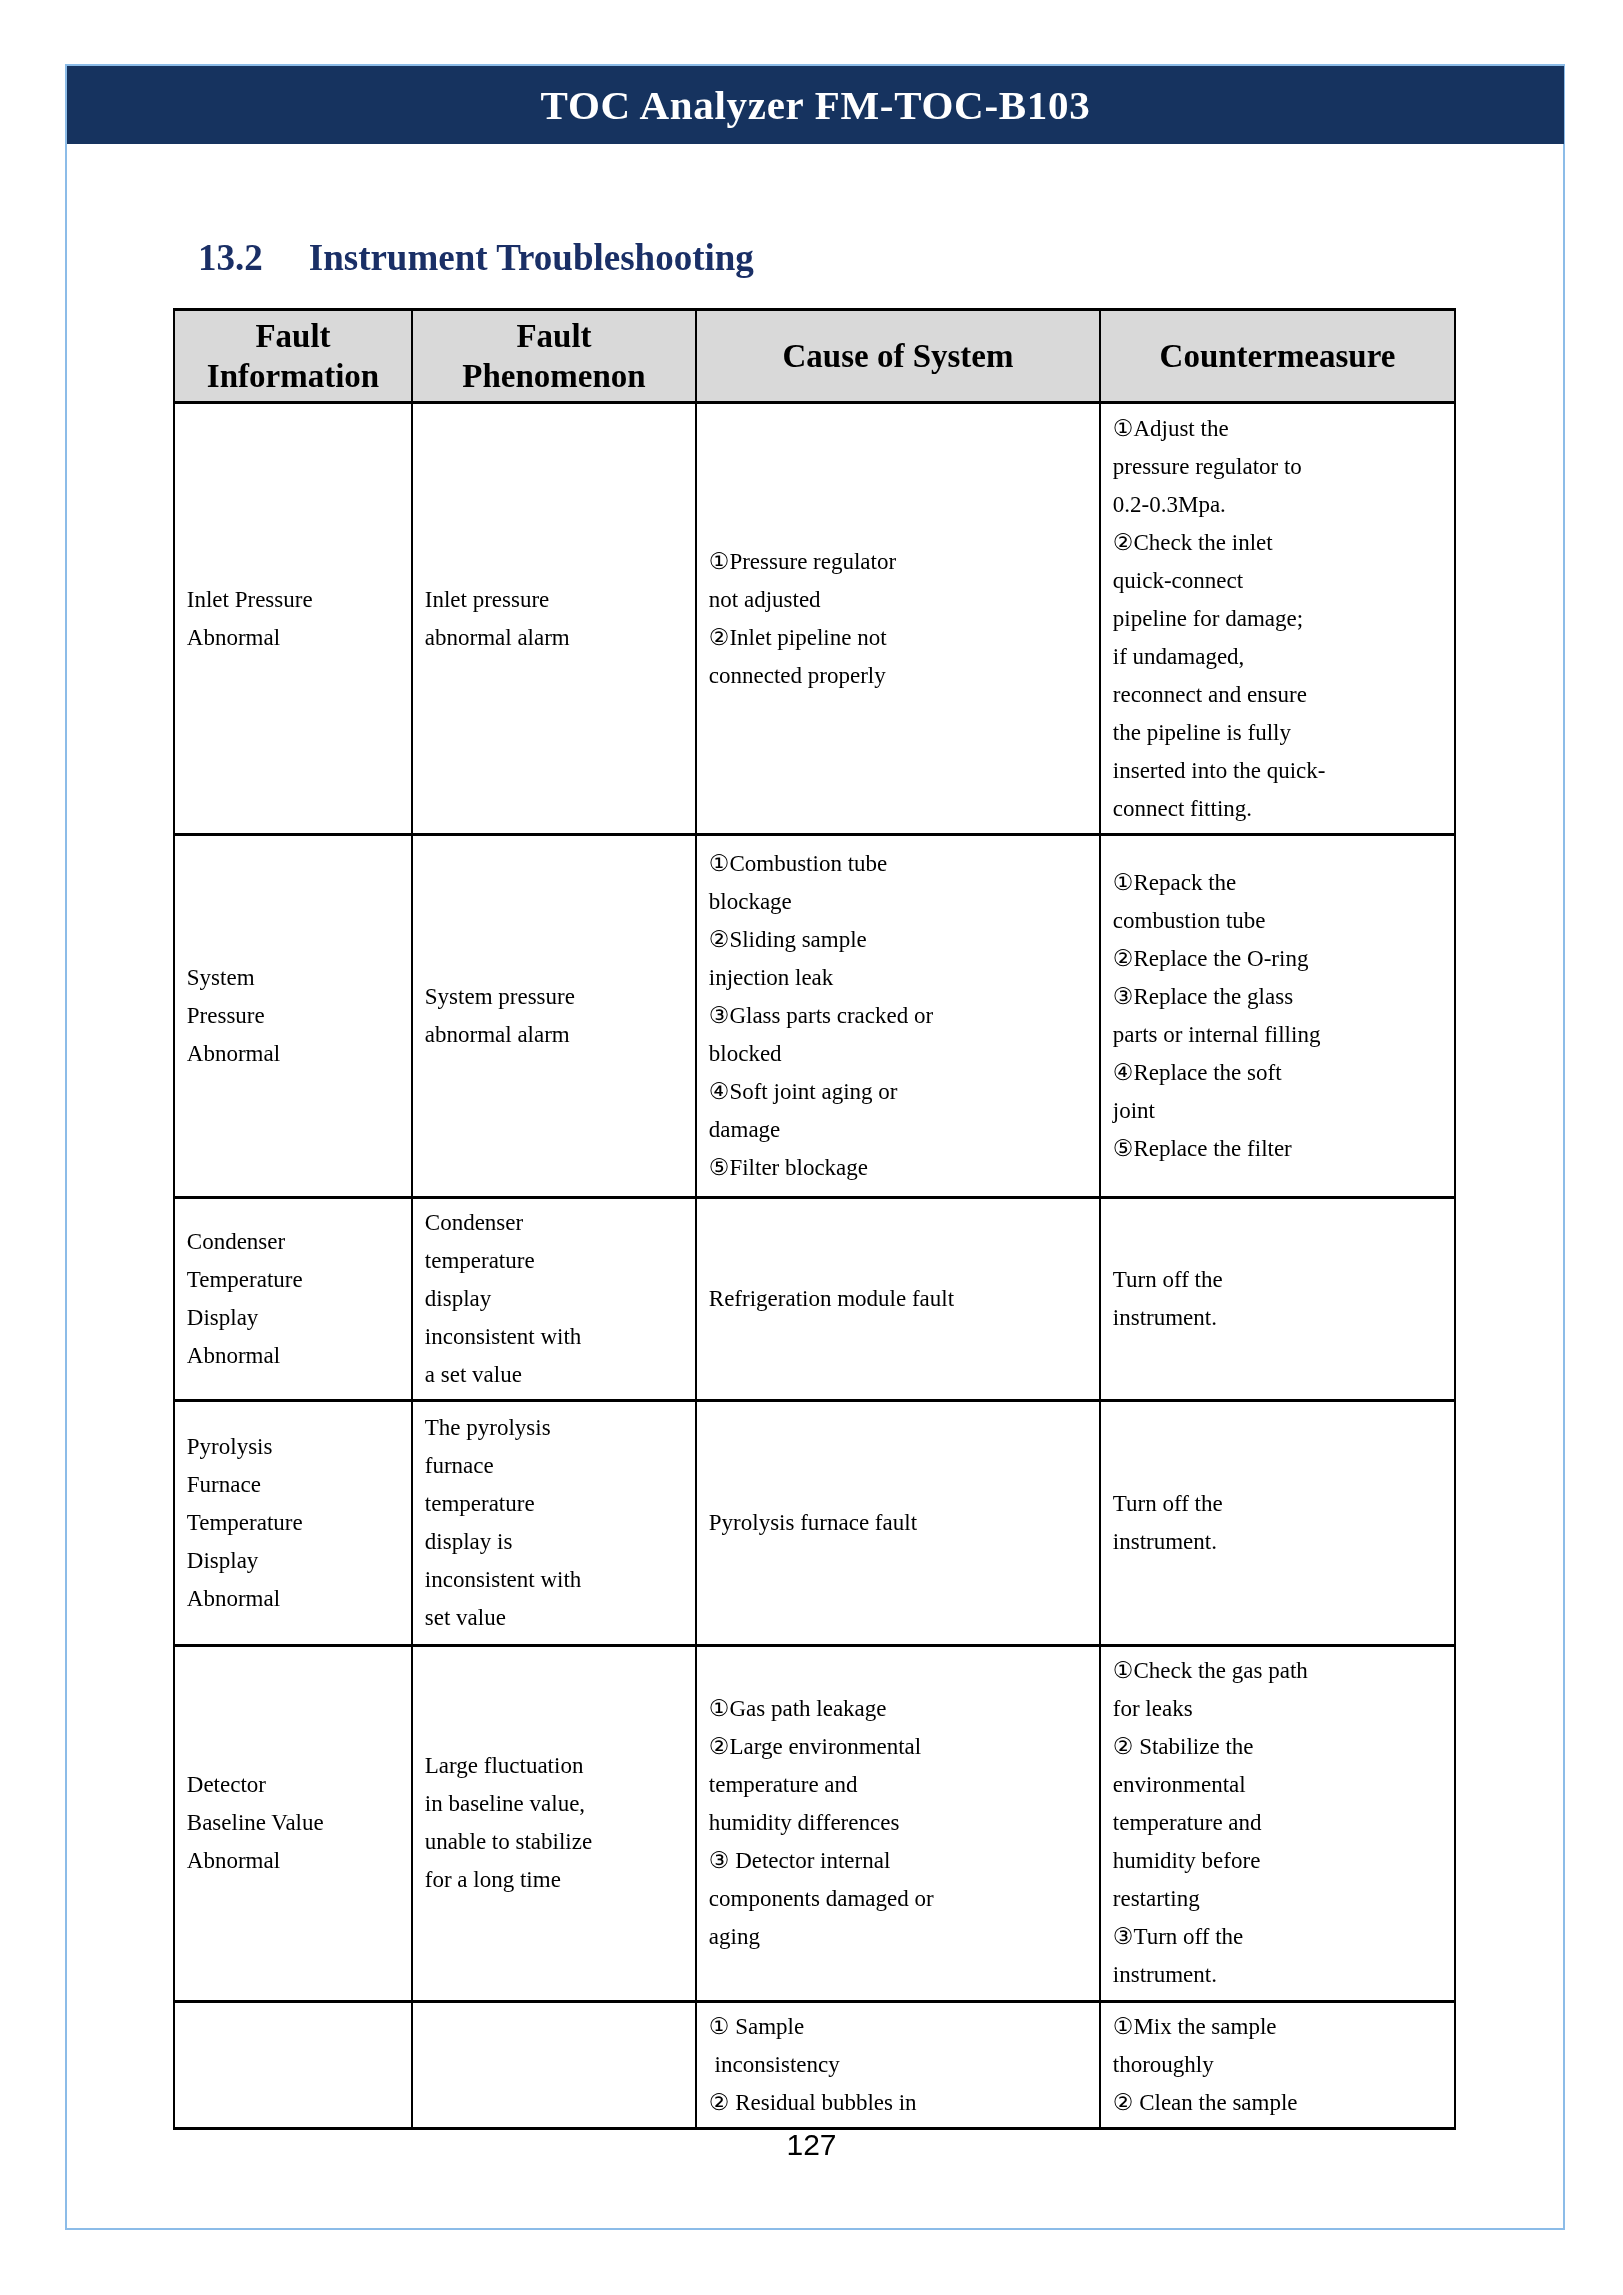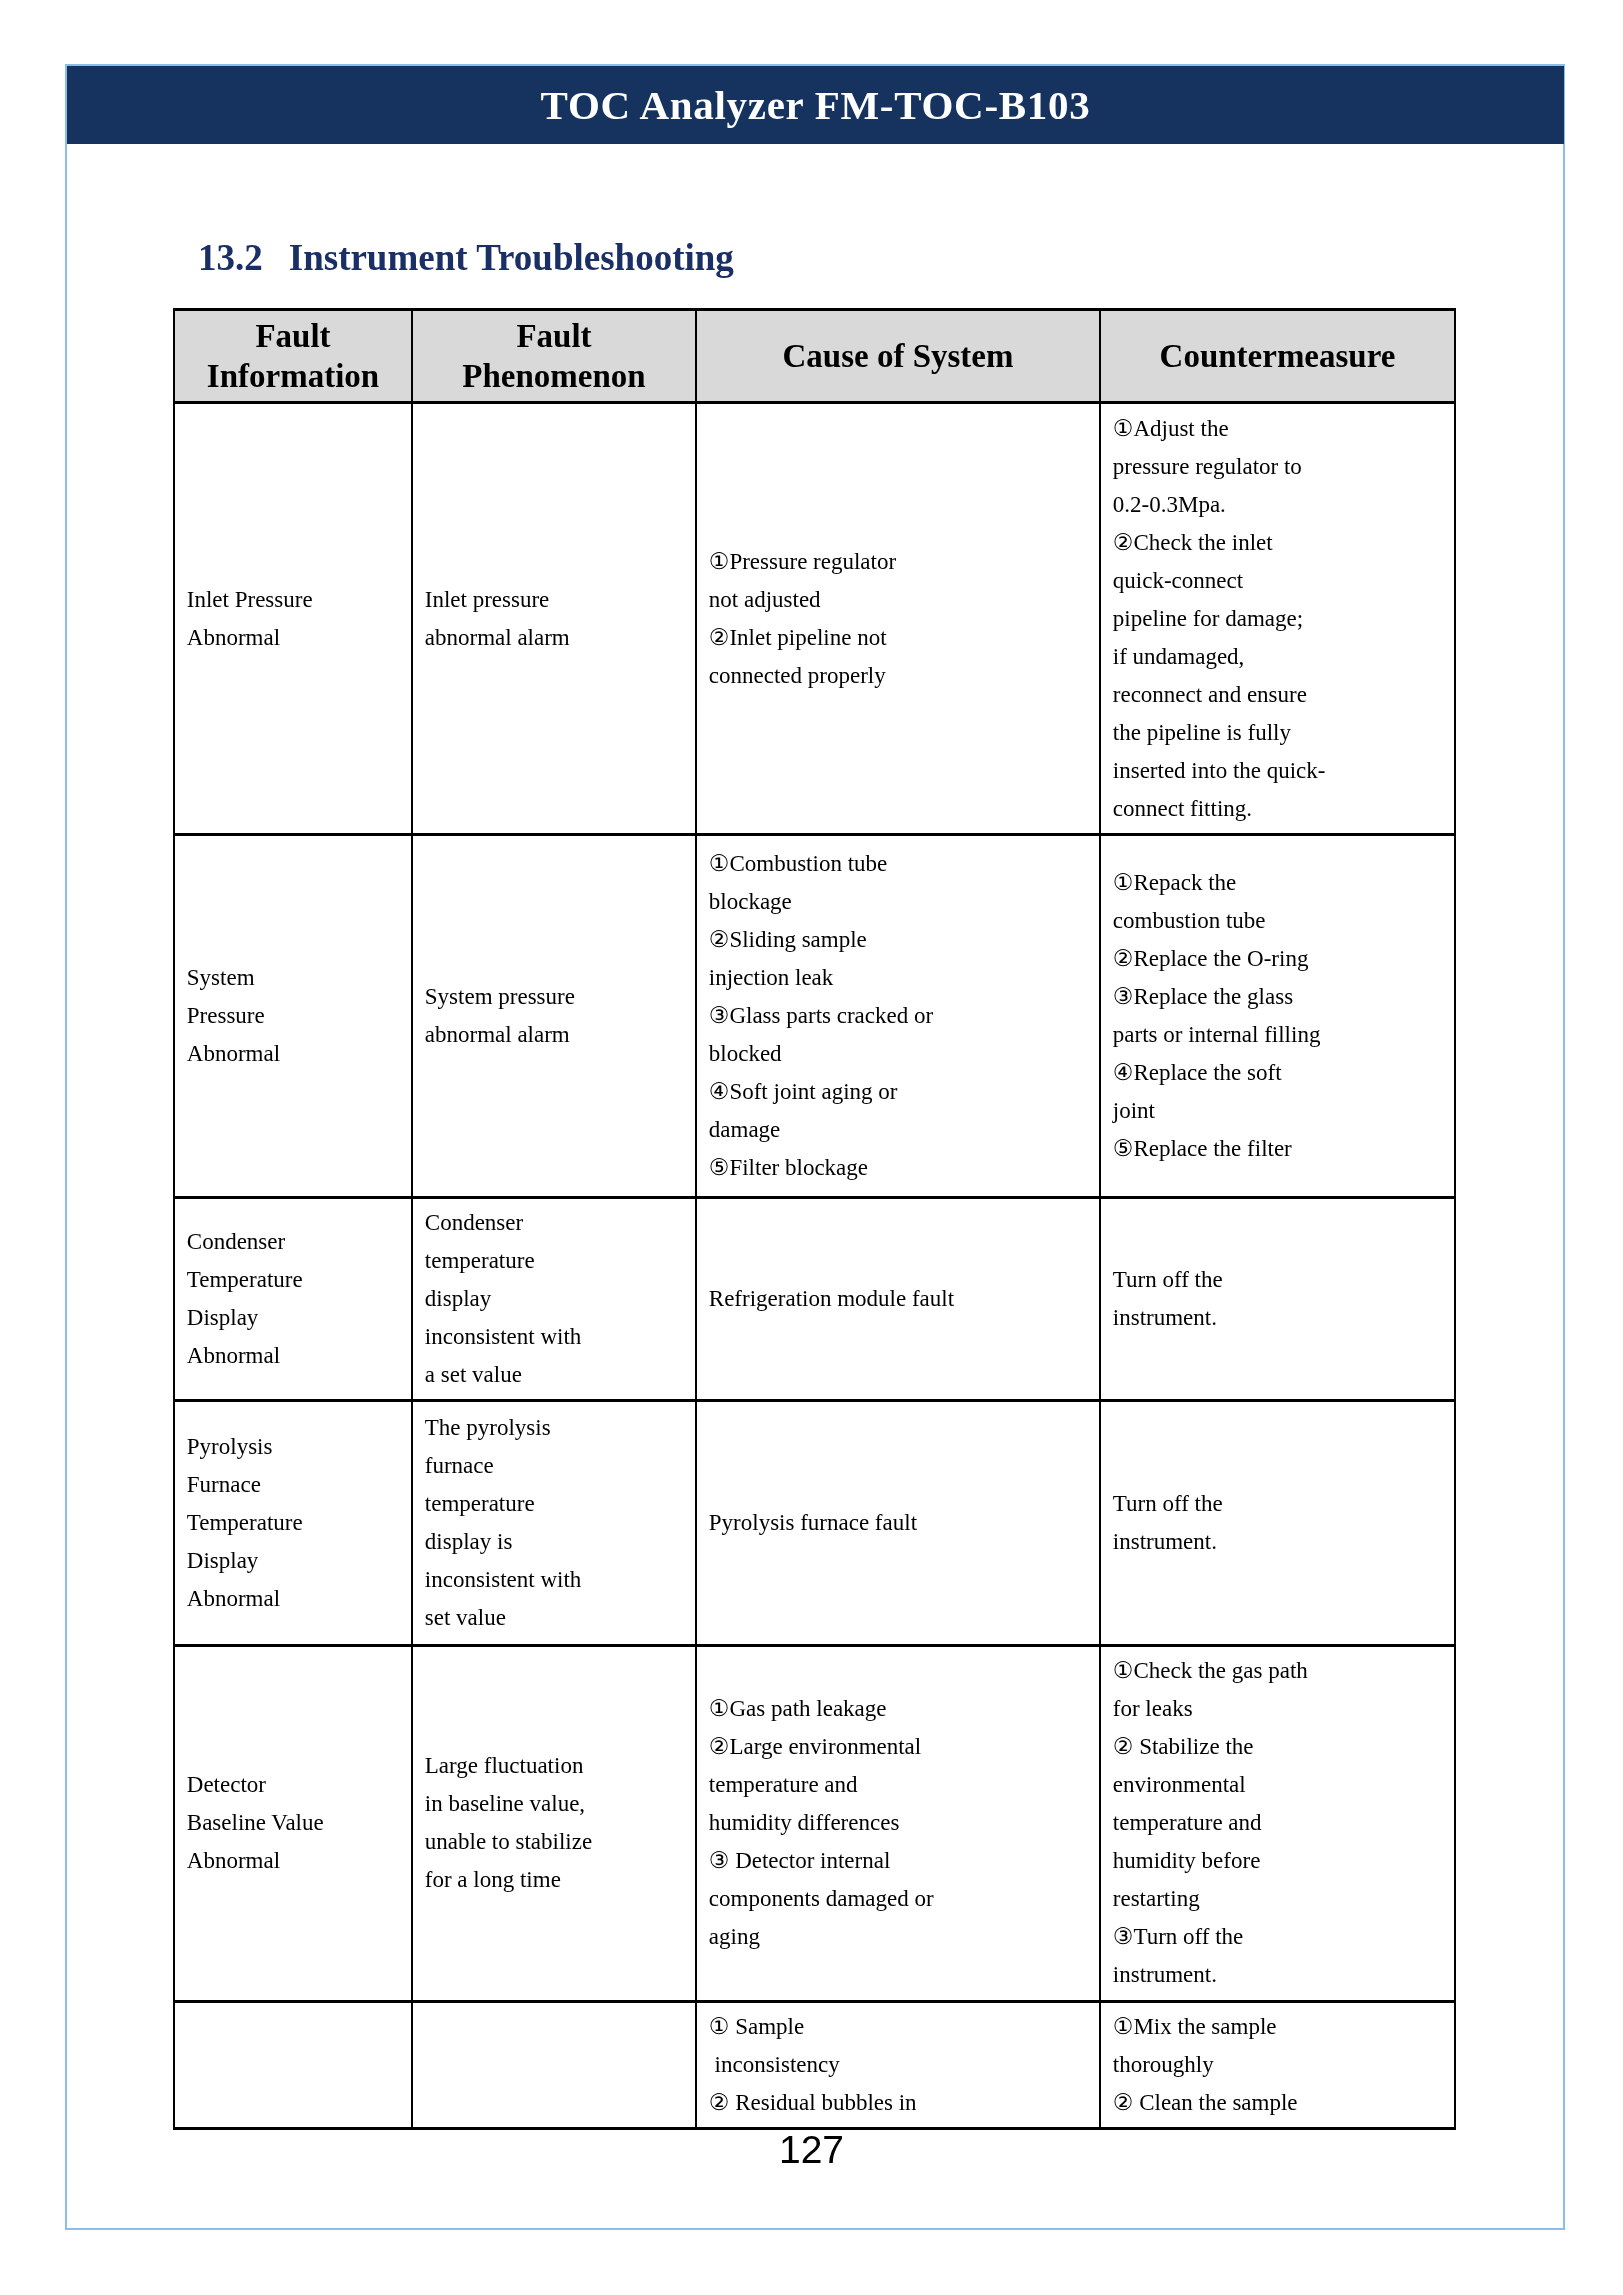--- a/index.html
+++ b/index.html
@@ -36,21 +36,21 @@
     font-weight:bold;
     letter-spacing:0.7px;
     white-space:nowrap;
   }
   .section-heading{
     position:absolute;left:198px;top:236px;
     color:var(--heading-text);
     font-size:37px;font-weight:bold;
     white-space:nowrap;
   }
-  .section-heading .sec-num{margin-right:26px;}
+  .section-heading .sec-num{margin-right:46px;}
   table.tbl{
     position:absolute;left:173px;top:308px;
     border-collapse:collapse;
     table-layout:fixed;
     width:1281px;
     border:2.6px solid var(--table-border);
   }
   table.tbl th, table.tbl td{
     border:2px solid var(--table-border);
     border-top-width:3.9px;border-bottom-width:3.9px;
@@ -76,21 +76,21 @@
   tr.r1{height:422px;}
   tr.r2{height:363px;}
   tr.r3{height:200px;}
   tr.r4{height:245px;}
   tr.r5{height:340px;}
   tr.r6{height:124px;}
   .page-number{
     position:absolute;left:0;top:2128px;width:1623px;
     text-align:center;
     font-family:"Liberation Sans","DejaVu Sans",sans-serif;
-    font-size:39px;color:#000;
+    font-size:30px;color:#000;
   }
 </style>
 </head>
 <body>
 
 <div class="page">
 
   <div class="page-border"></div>
 
   <div class="banner">

